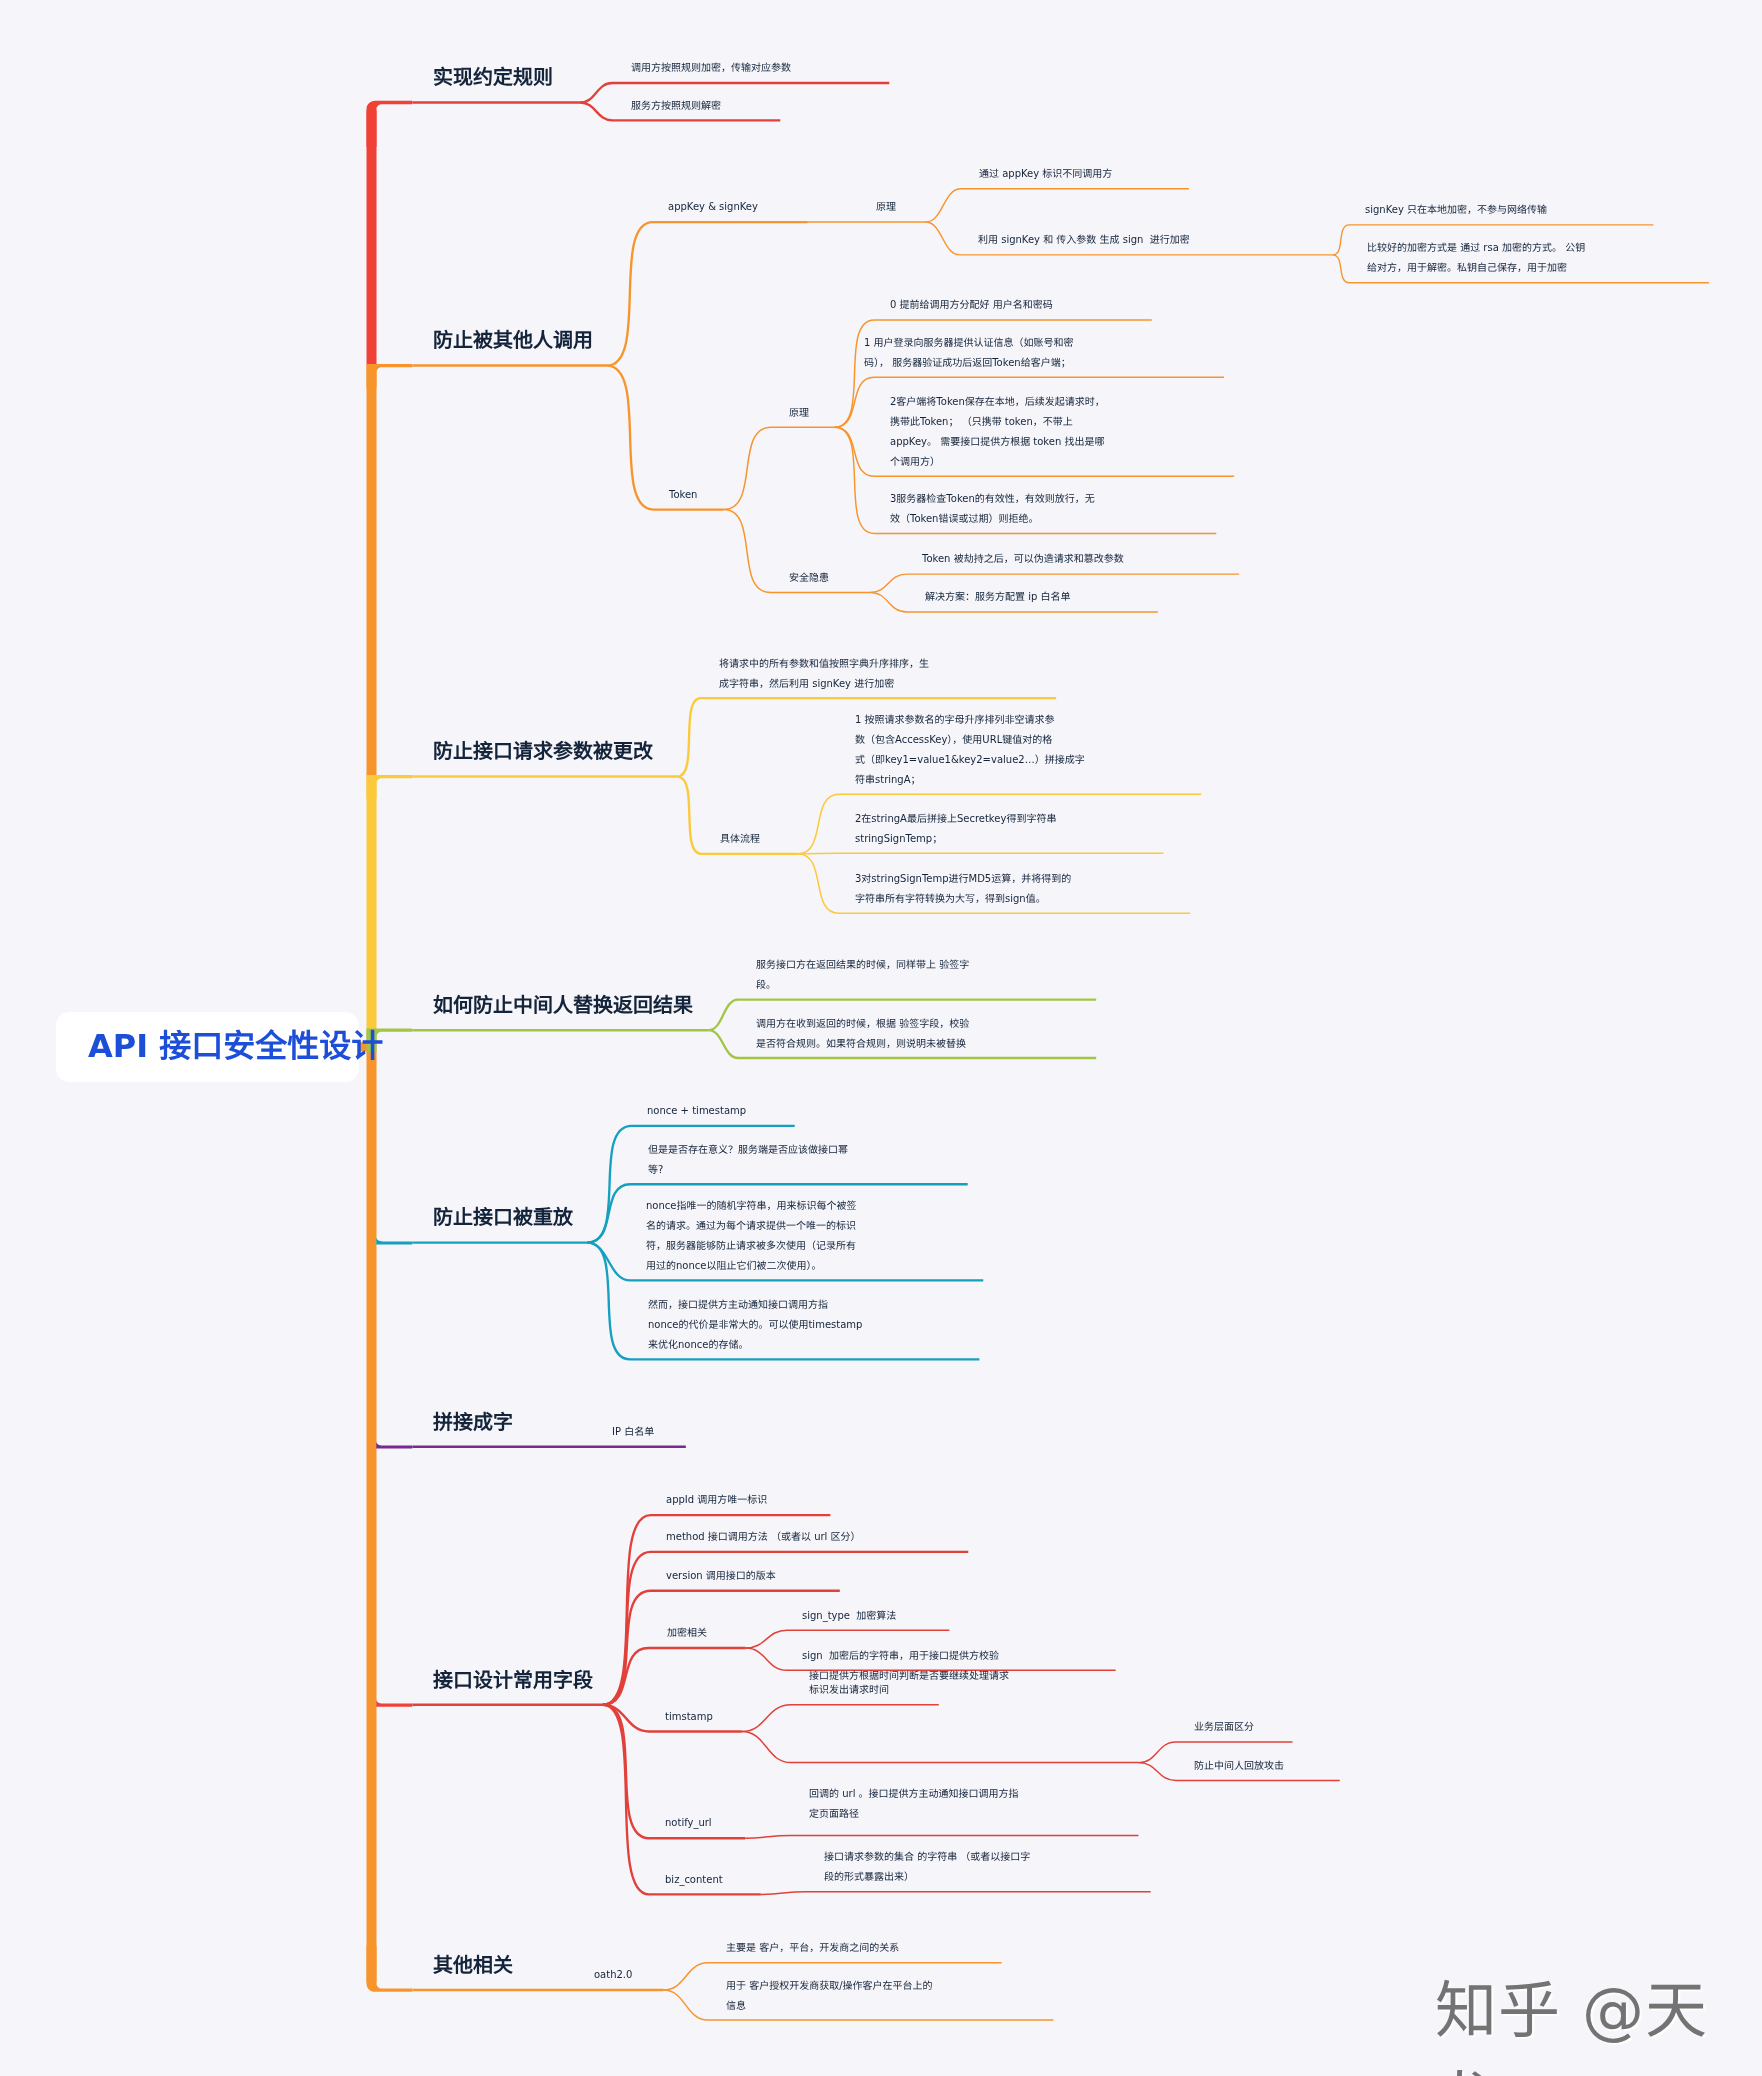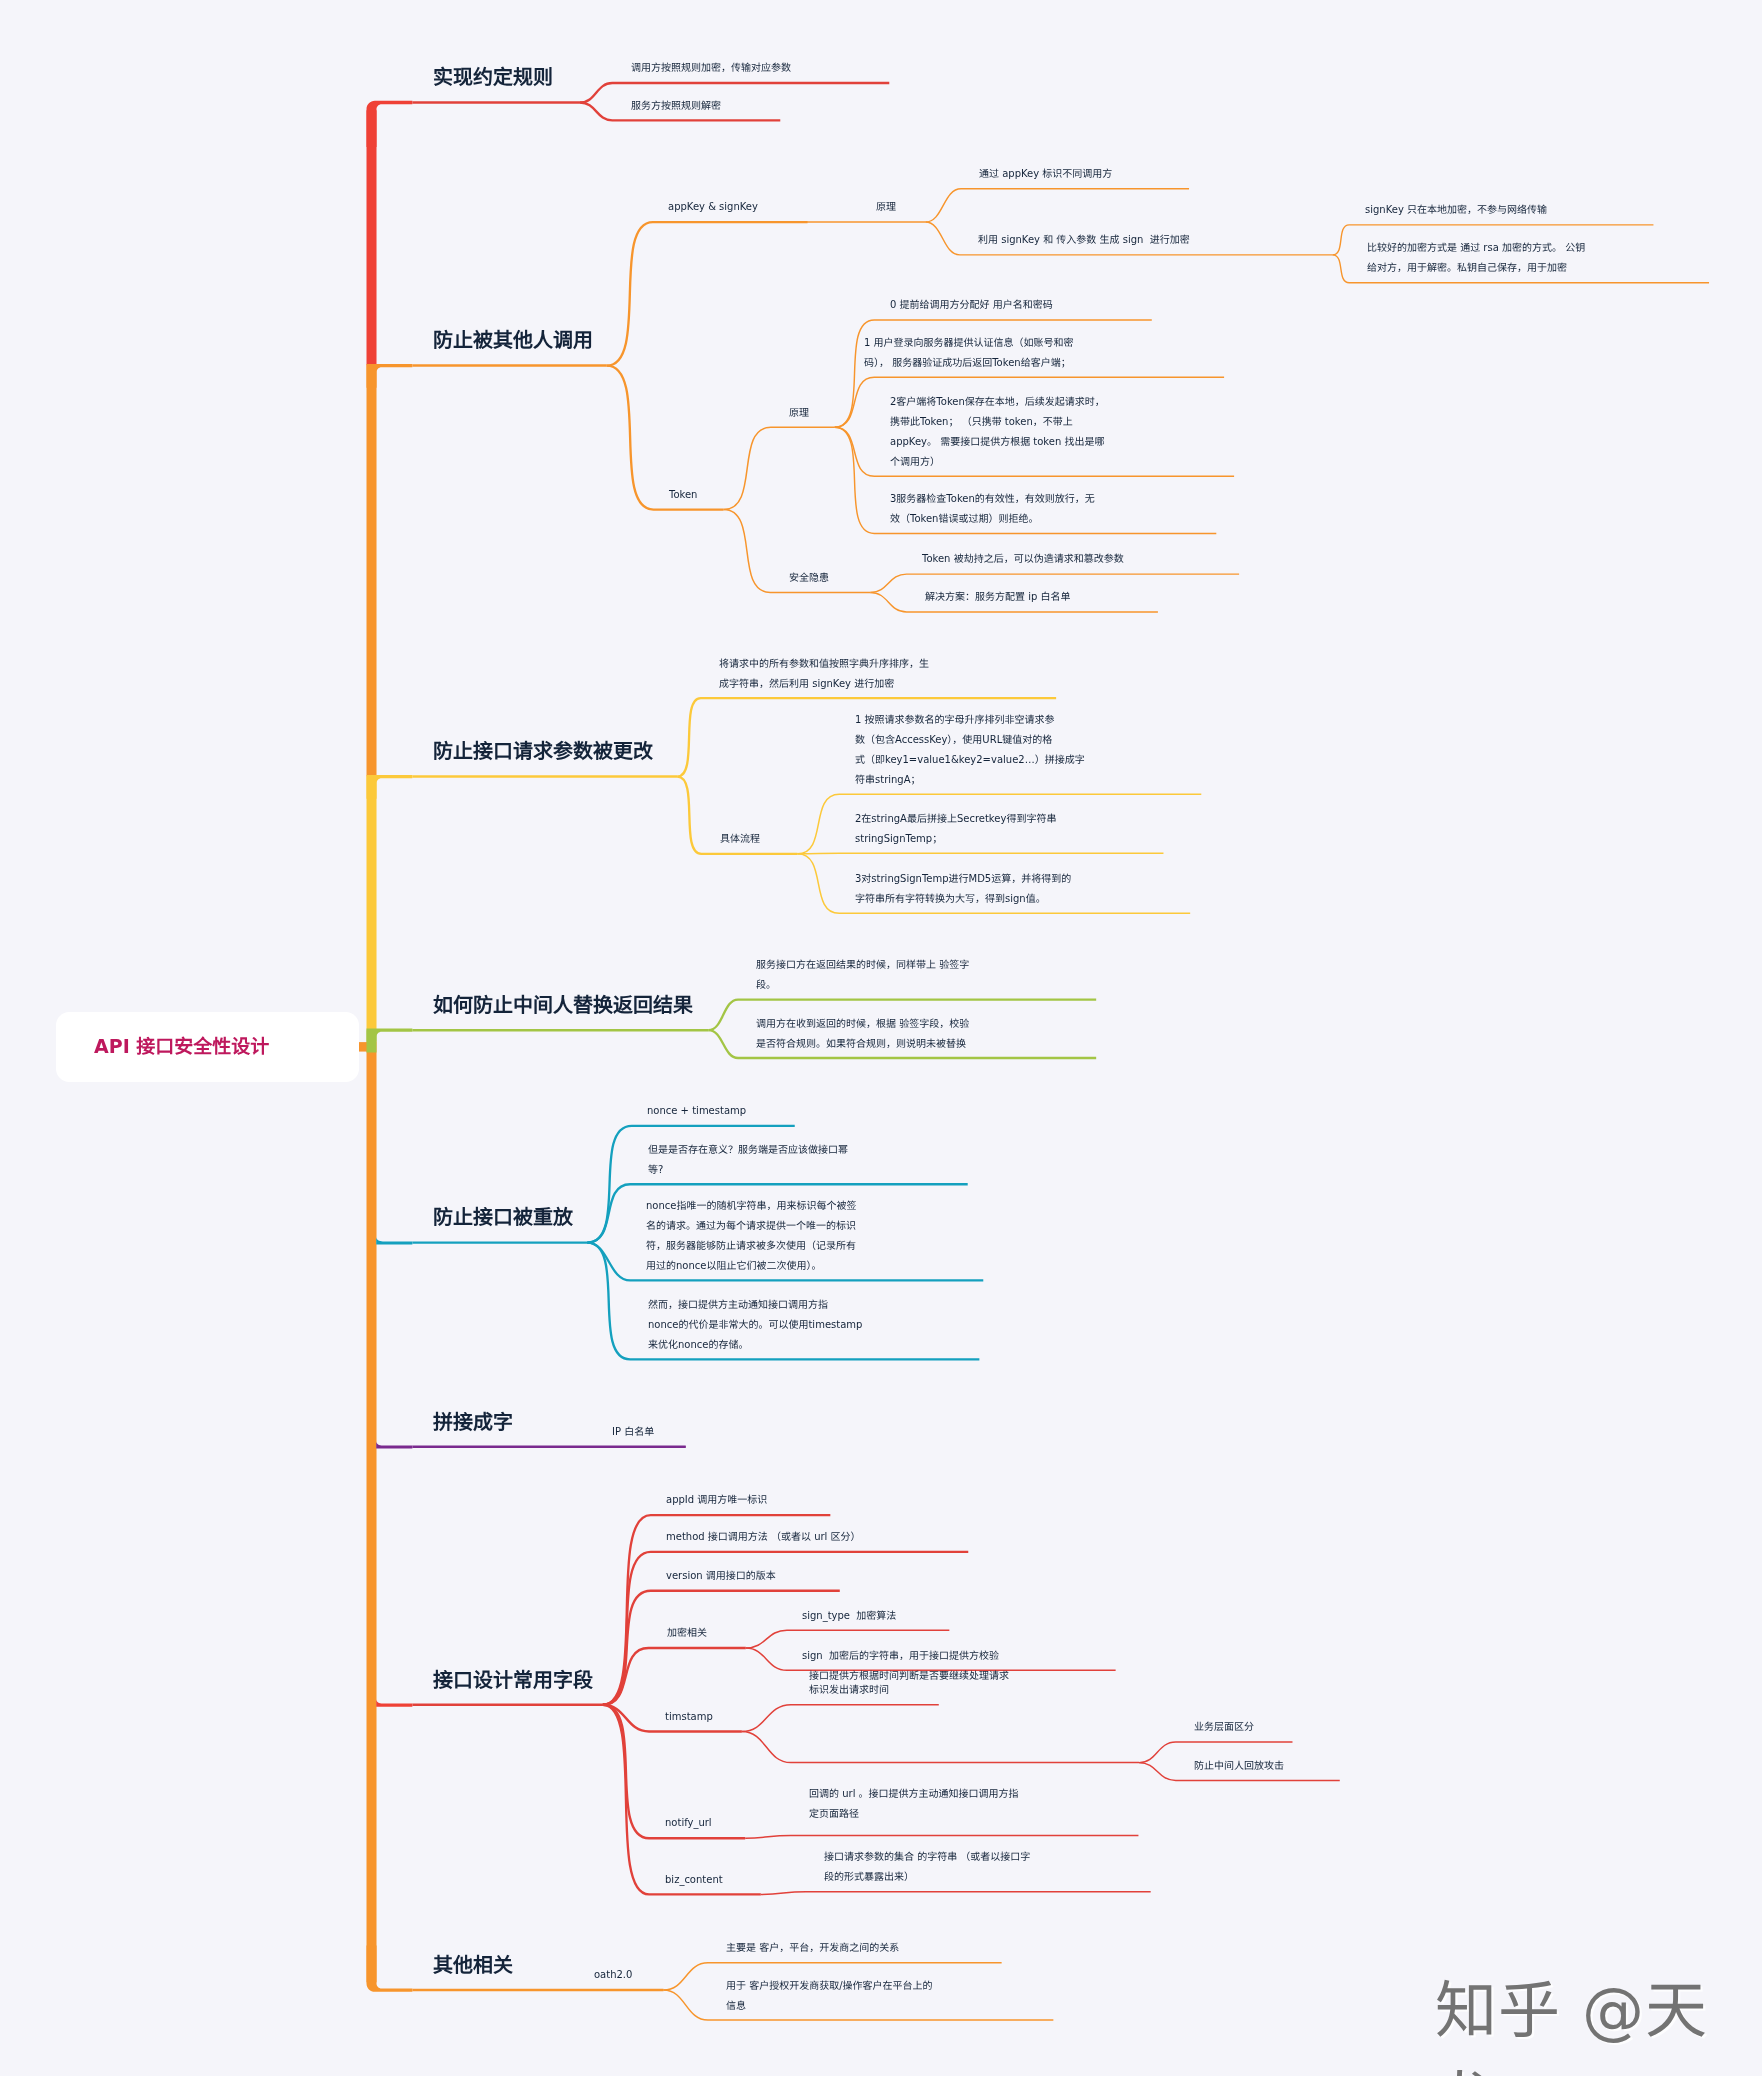--- a/index.html
+++ b/index.html
@@ -2,22 +2,22 @@
 <html lang="zh-CN" style="font-size:9px"><head>
 <meta charset="utf-8">
 <style>
 html,body{margin:0;padding:0}
 body{width:1763px;height:2077px;background:#f5f5fa;position:relative;overflow:hidden;
   font-family:"DejaVu Sans",sans-serif;}
 #wire{position:absolute;left:0;top:0}
 .root{position:absolute;left:56px;top:1012px;
   width:303px;height:70px;background:#fff;
   border-radius:13.3px;}
-.root span{position:absolute;left:38px;top:15.6px;font-size:19px;font-weight:700;
-  color:#be185d;white-space:nowrap;line-height:37px}
+.root span{position:absolute;left:32px;top:15.6px;font-size:32px;font-weight:700;
+  color:#1d4ed8;white-space:nowrap;line-height:37px}
 .l1{position:absolute;font-size:20px;font-weight:700;color:#14243a;white-space:nowrap;
   line-height:23.4px}
 .sub{position:absolute;font-size:10px;color:#14243a;white-space:pre;
   line-height:20px}
 .wm{position:absolute;left:1435px;top:1960px;font-size:62px;color:#737373;
   text-shadow:2.2px 2.2px 0 #fdfdfe;letter-spacing:1.1px;font-weight:500}
 </style>
 </head>
 <body>
 

